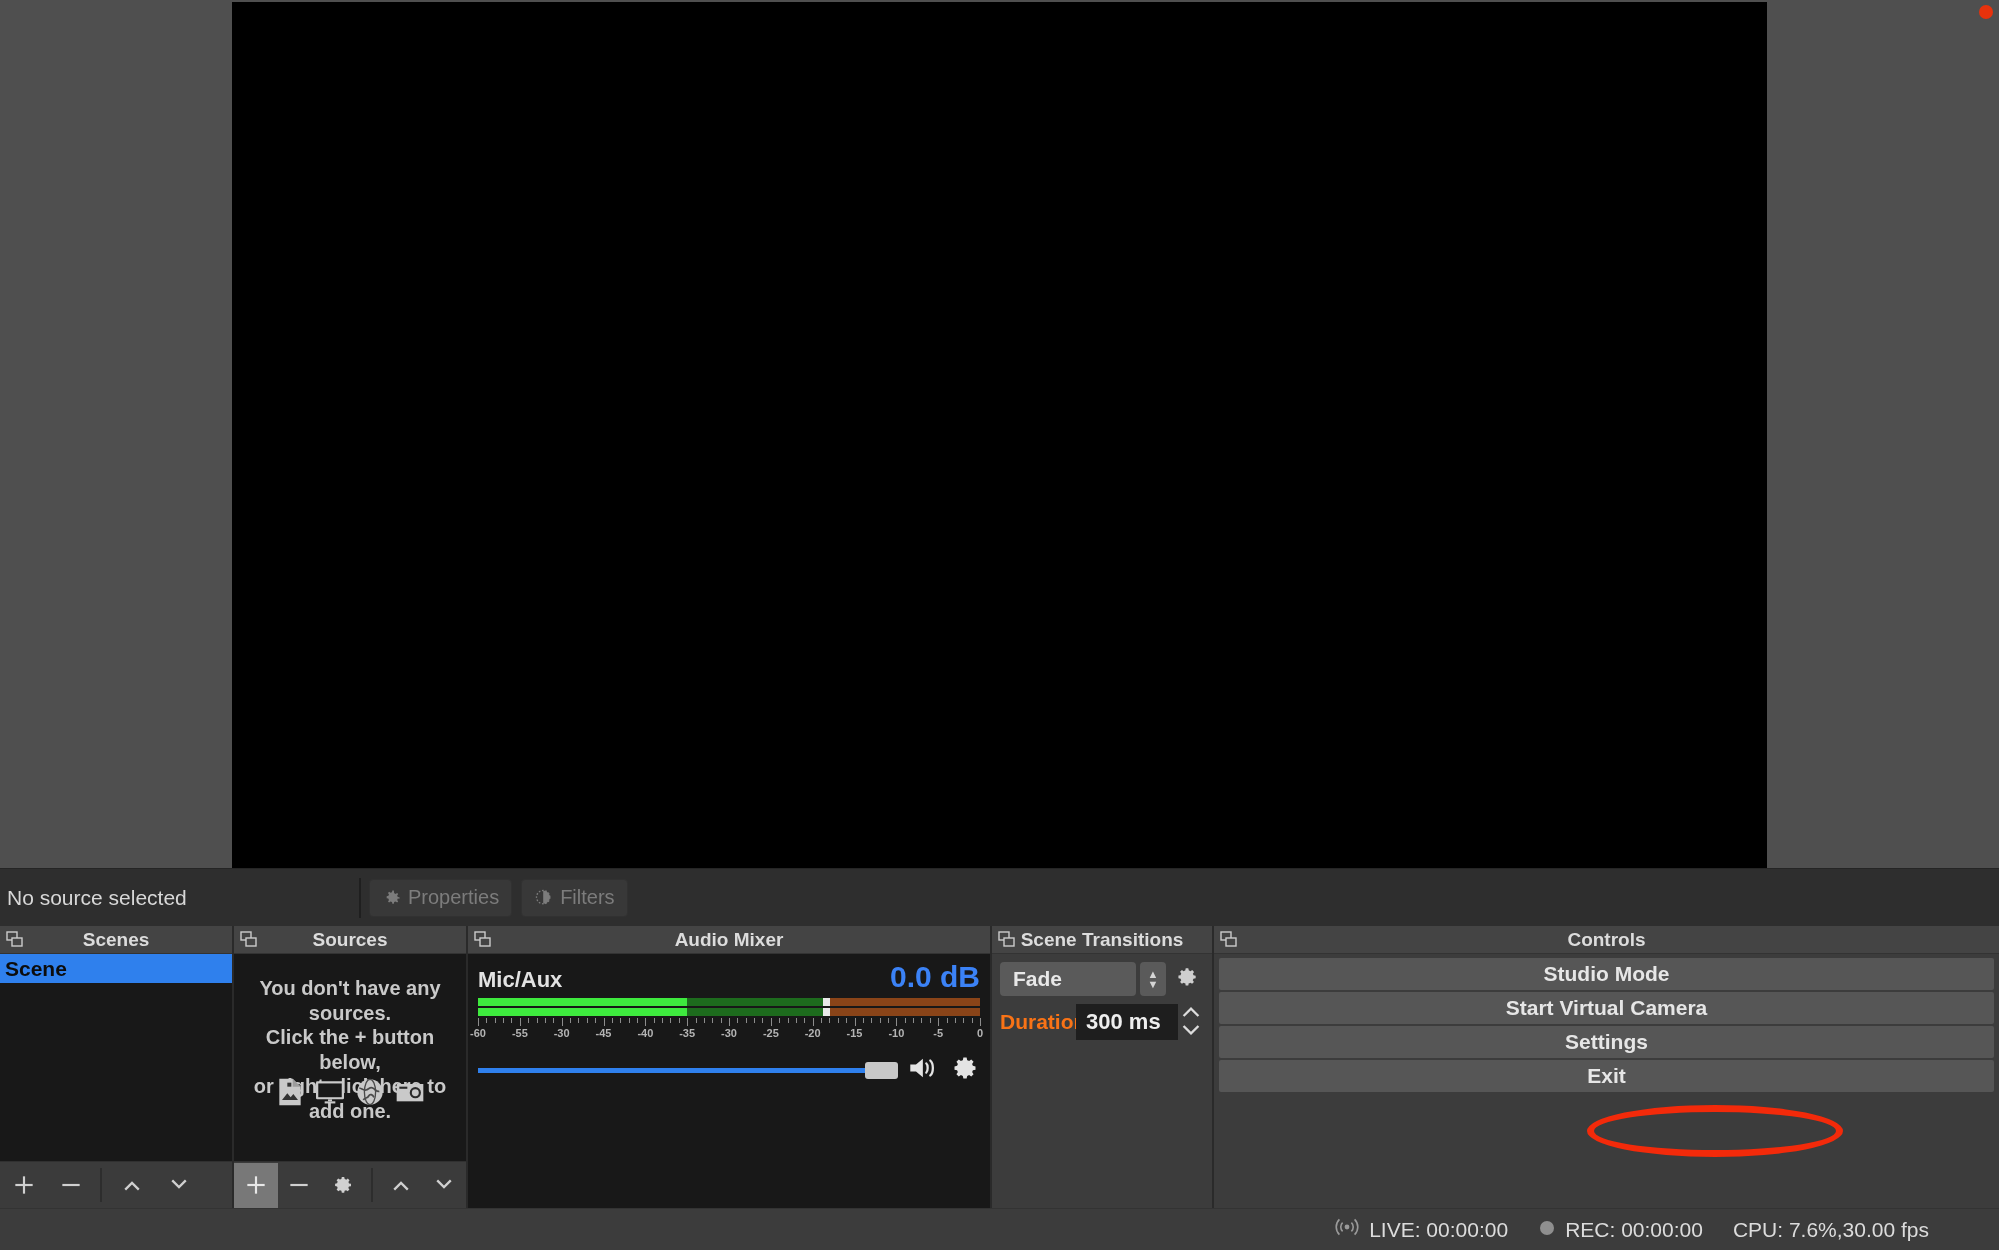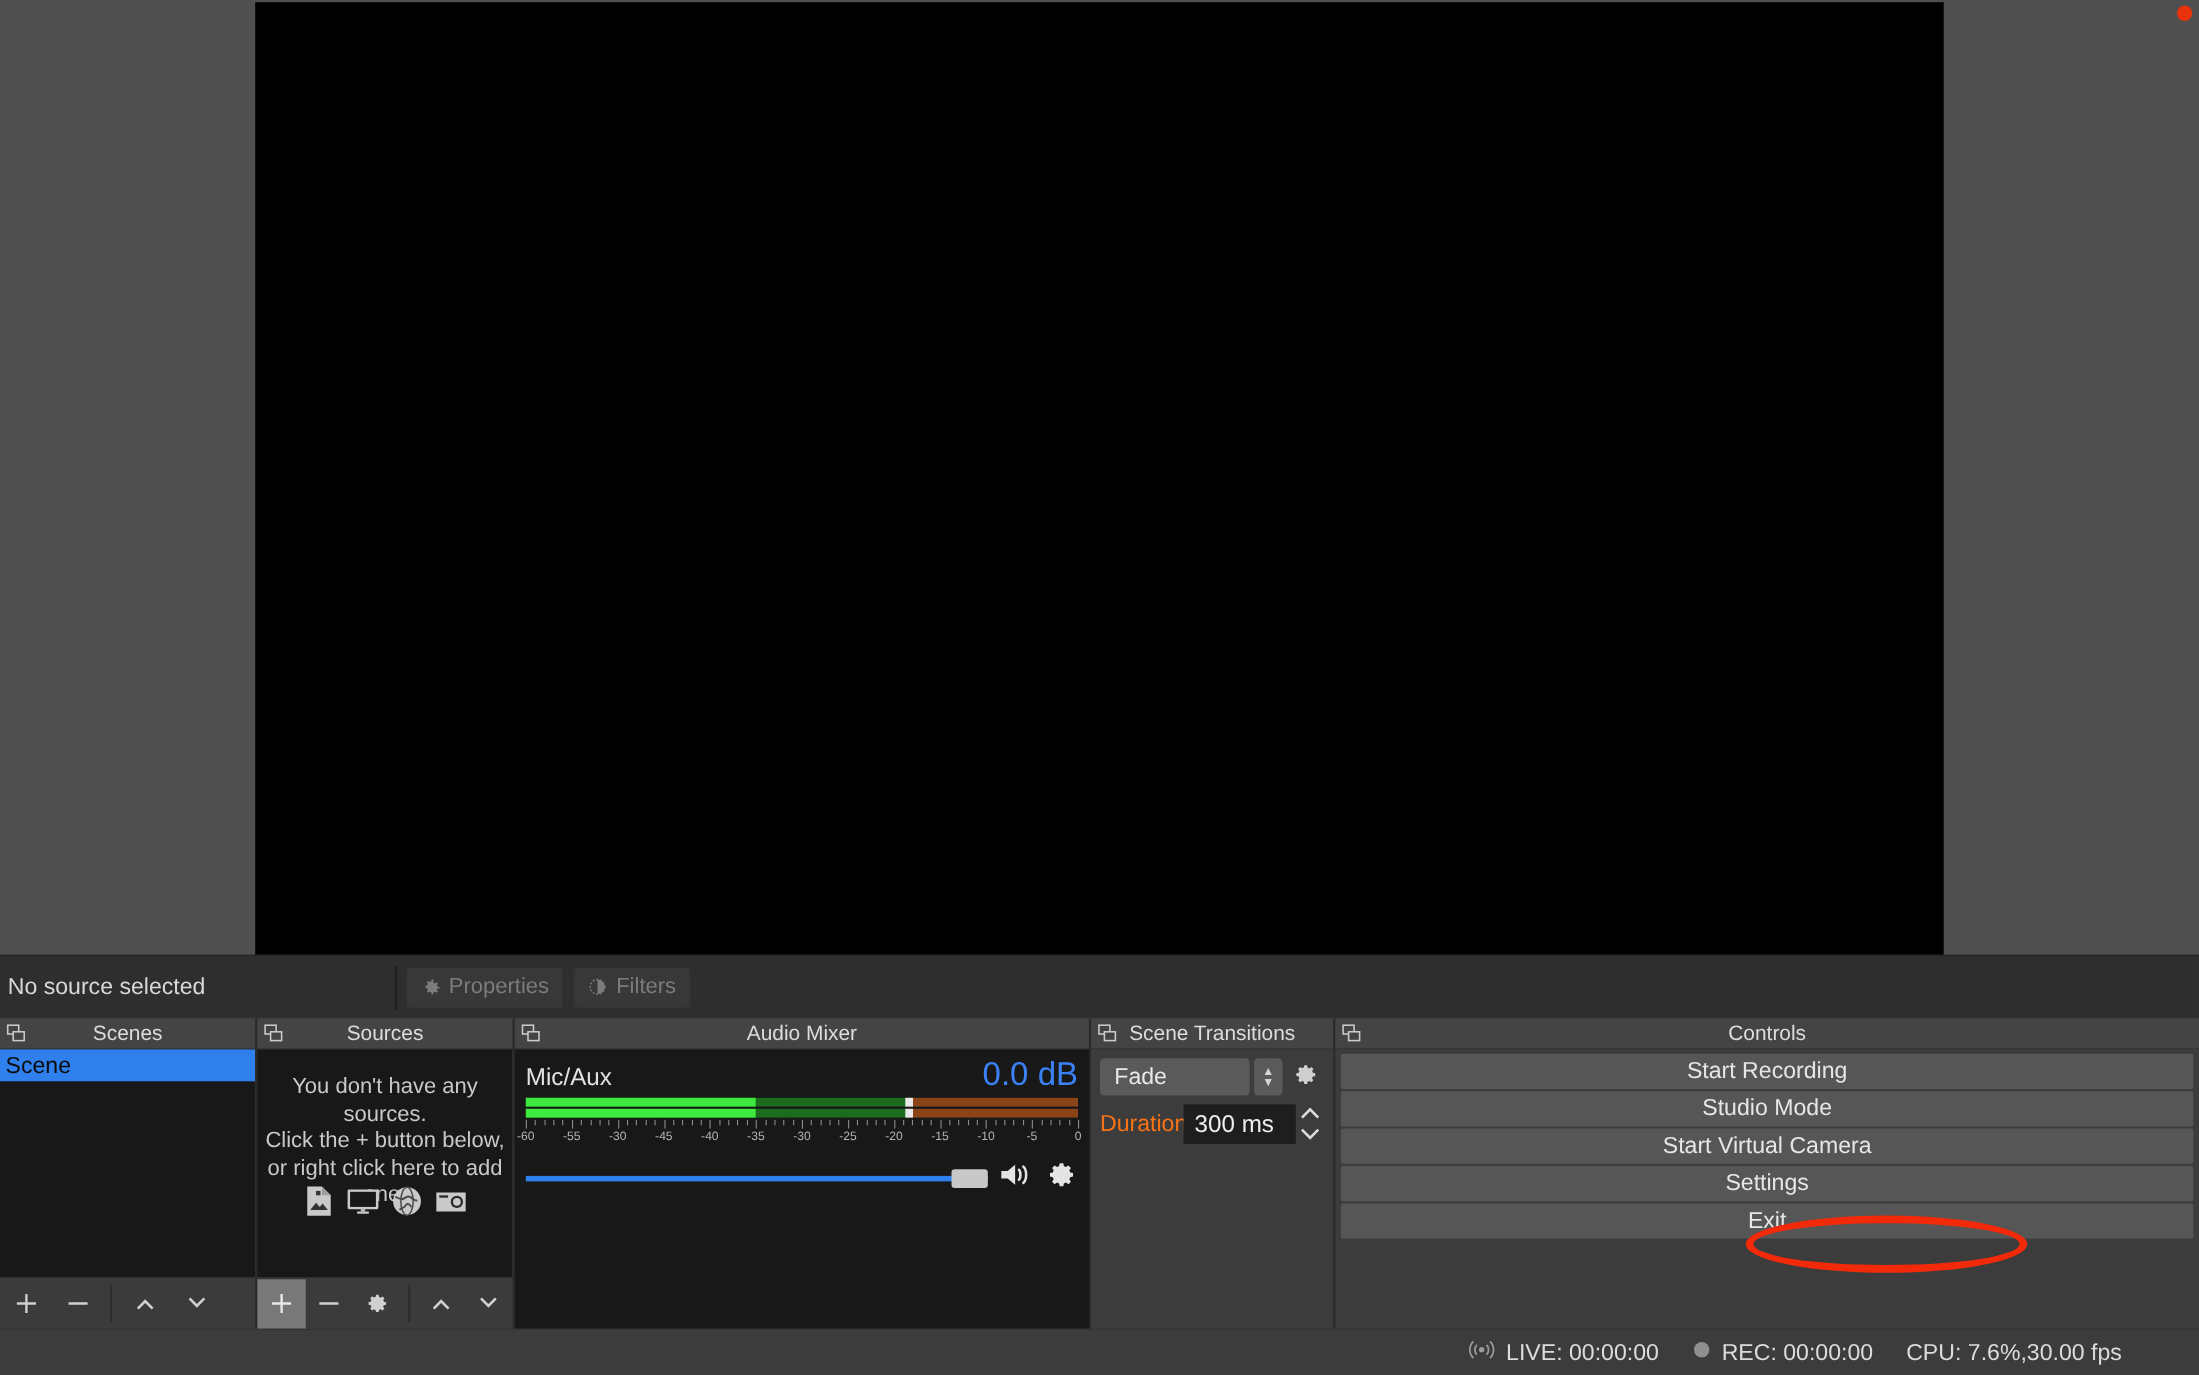--- a/index.html
+++ b/index.html
@@ -42,21 +42,21 @@
     color:#8a8a8a; font-size:20px; margin-right:9px;
     opacity:.85;
   }
   .tbtn .ic{ display:inline-flex; }
 
   
   .docks{
     position:absolute; left:0; top:926px; width:1999px; height:282px;
     display:flex;
   }
-  .dock{ position:relative; height:282px; background:#3c3c3c; }
+  .dock{ position:relative; height:282px; background:#3c3c3c;font-weight:bold; }
   .dock + .dock{ border-left:2px solid #2a2a2a; }
   .dock-head{
     height:28px; background:#444; position:relative;
     display:flex; align-items:center; justify-content:center;
     border-bottom:1px solid #333;
   }
   .dock-head .title{ color:#dcdcdc; font-size:19px; }
   .float-ic{ position:absolute; left:5px; top:4px; }
   .dock-body{ position:absolute; left:0; right:0; top:28px; bottom:0; }
 
@@ -503,23 +503,20 @@
           <svg width="20" height="20" viewBox="0 0 20 20">
             <rect x="2" y="2" width="10" height="8" fill="none" stroke="#ccc" stroke-width="1.4"></rect>
             <rect x="7" y="8" width="10" height="8" fill="#444" stroke="#ccc" stroke-width="1.4"></rect>
           </svg>
         </span>
         <span class="title">Controls</span>
       </div>
       <div class="dock-body">
         <div class="ctrl-body">
           <div class="ctrl-btn">
-            <span>Start Recording</span>
-          </div>
-          <div class="ctrl-btn">
             <span>Studio Mode</span>
           </div>
           <div class="ctrl-btn">
             <span>Start Virtual Camera</span>
           </div>
           <div class="ctrl-btn">
             <span>Settings</span>
           </div>
           <div class="ctrl-btn">
             <span>Exit</span>

